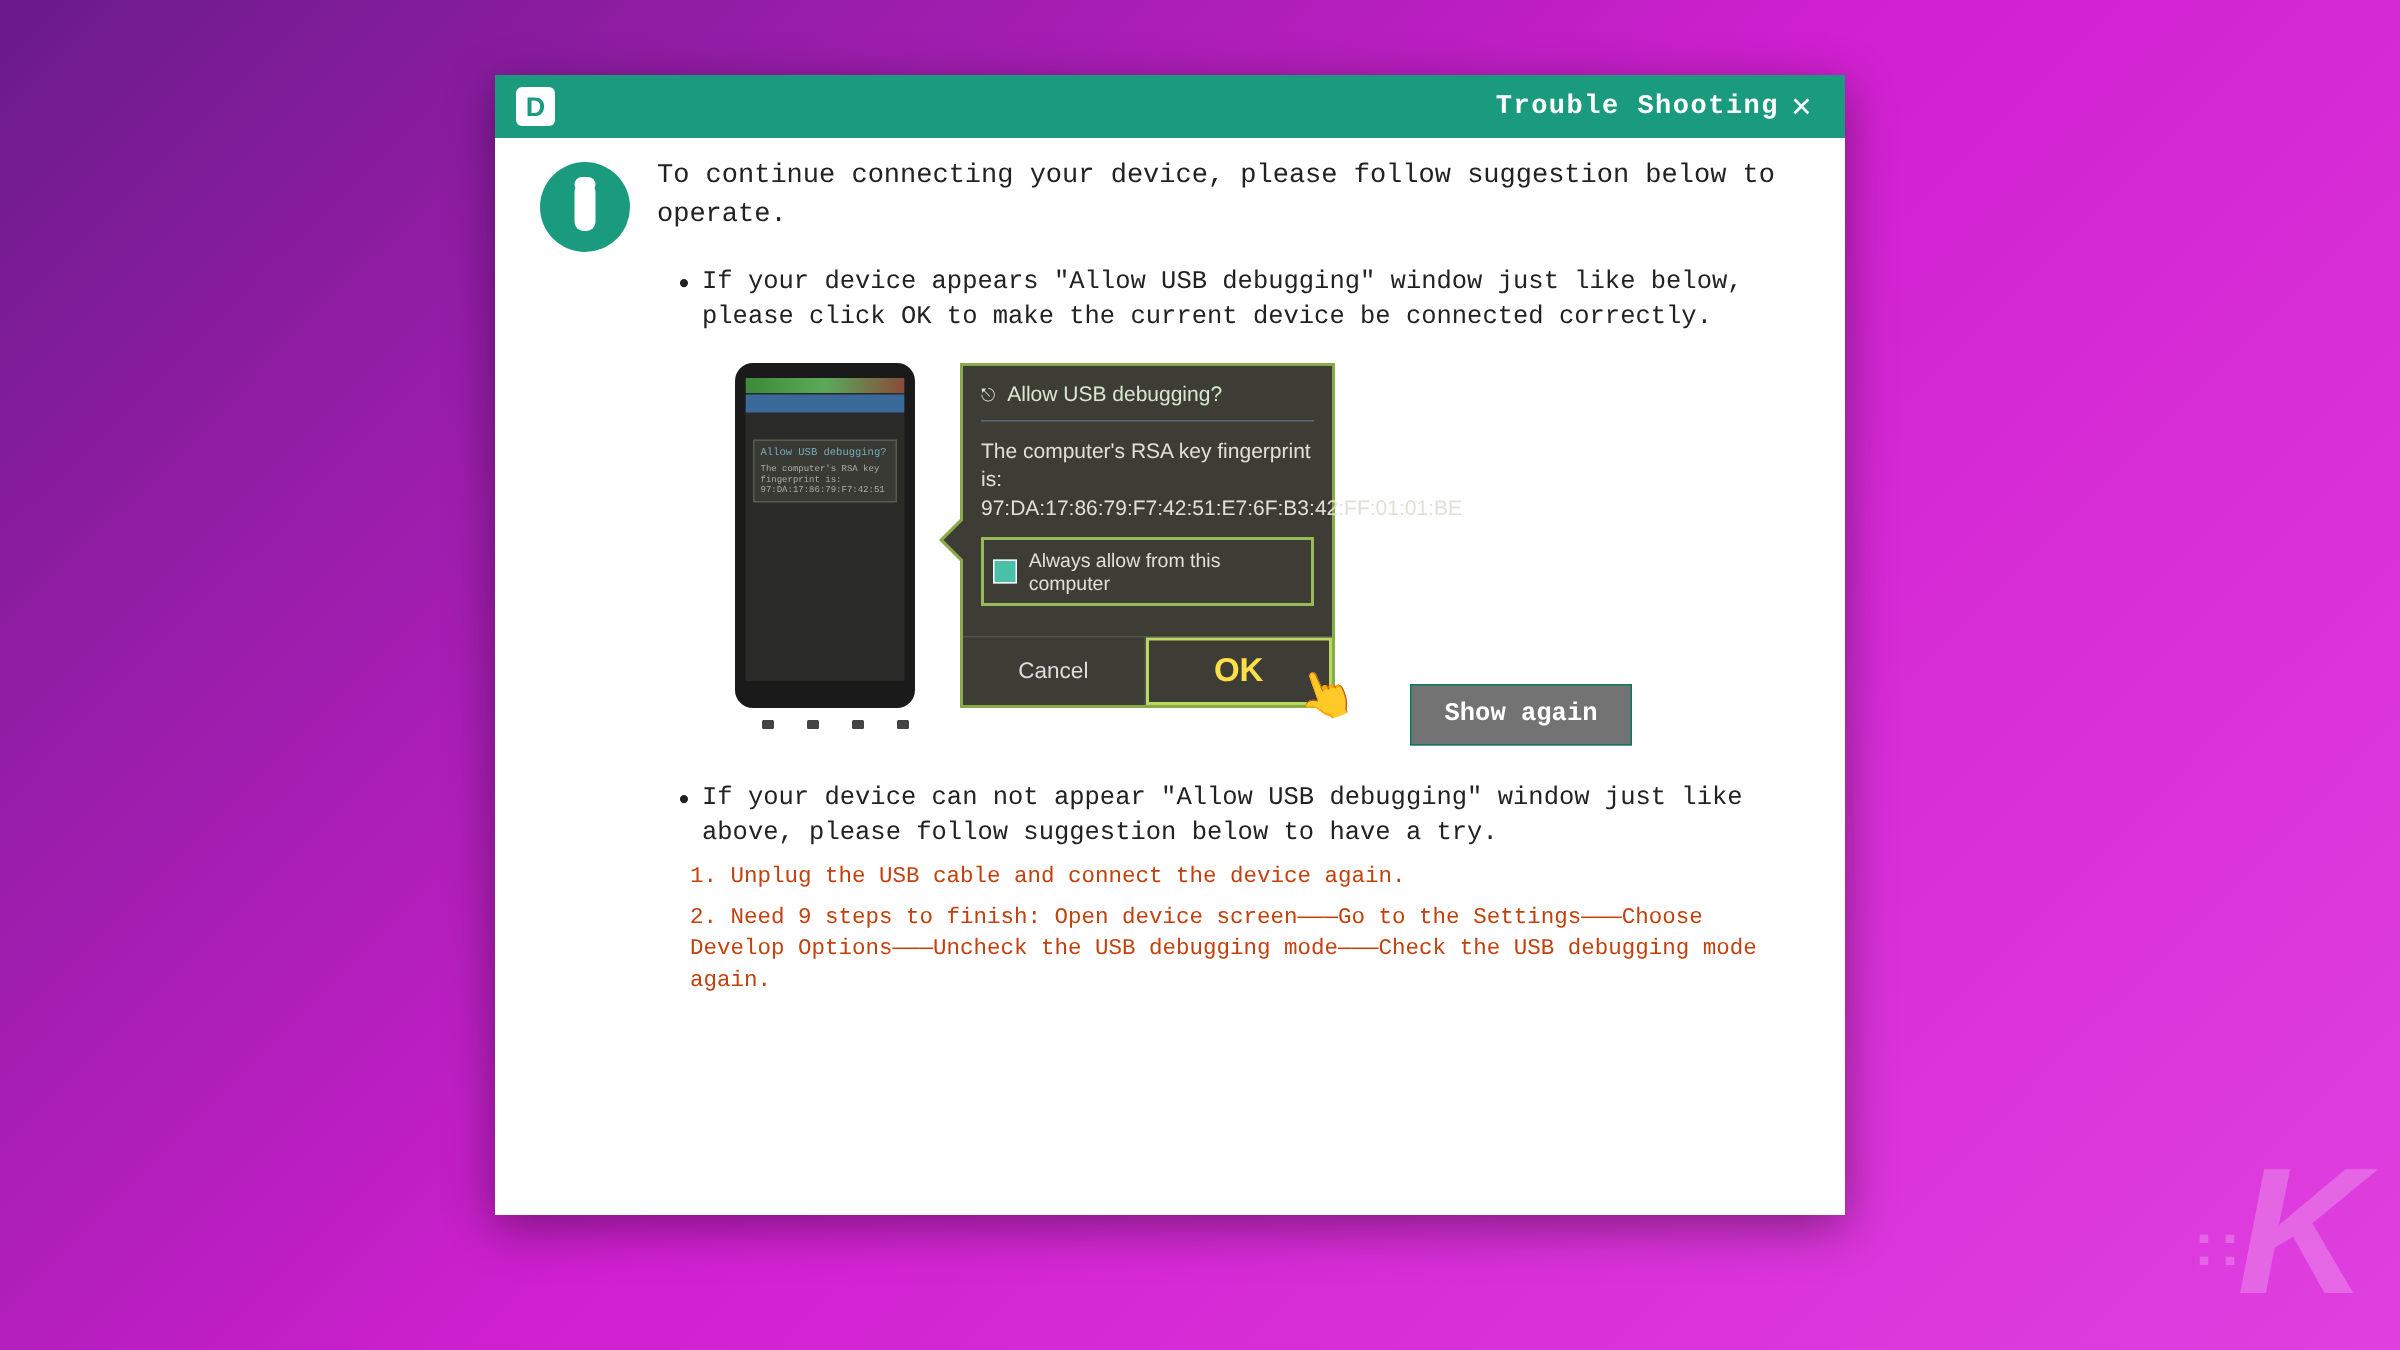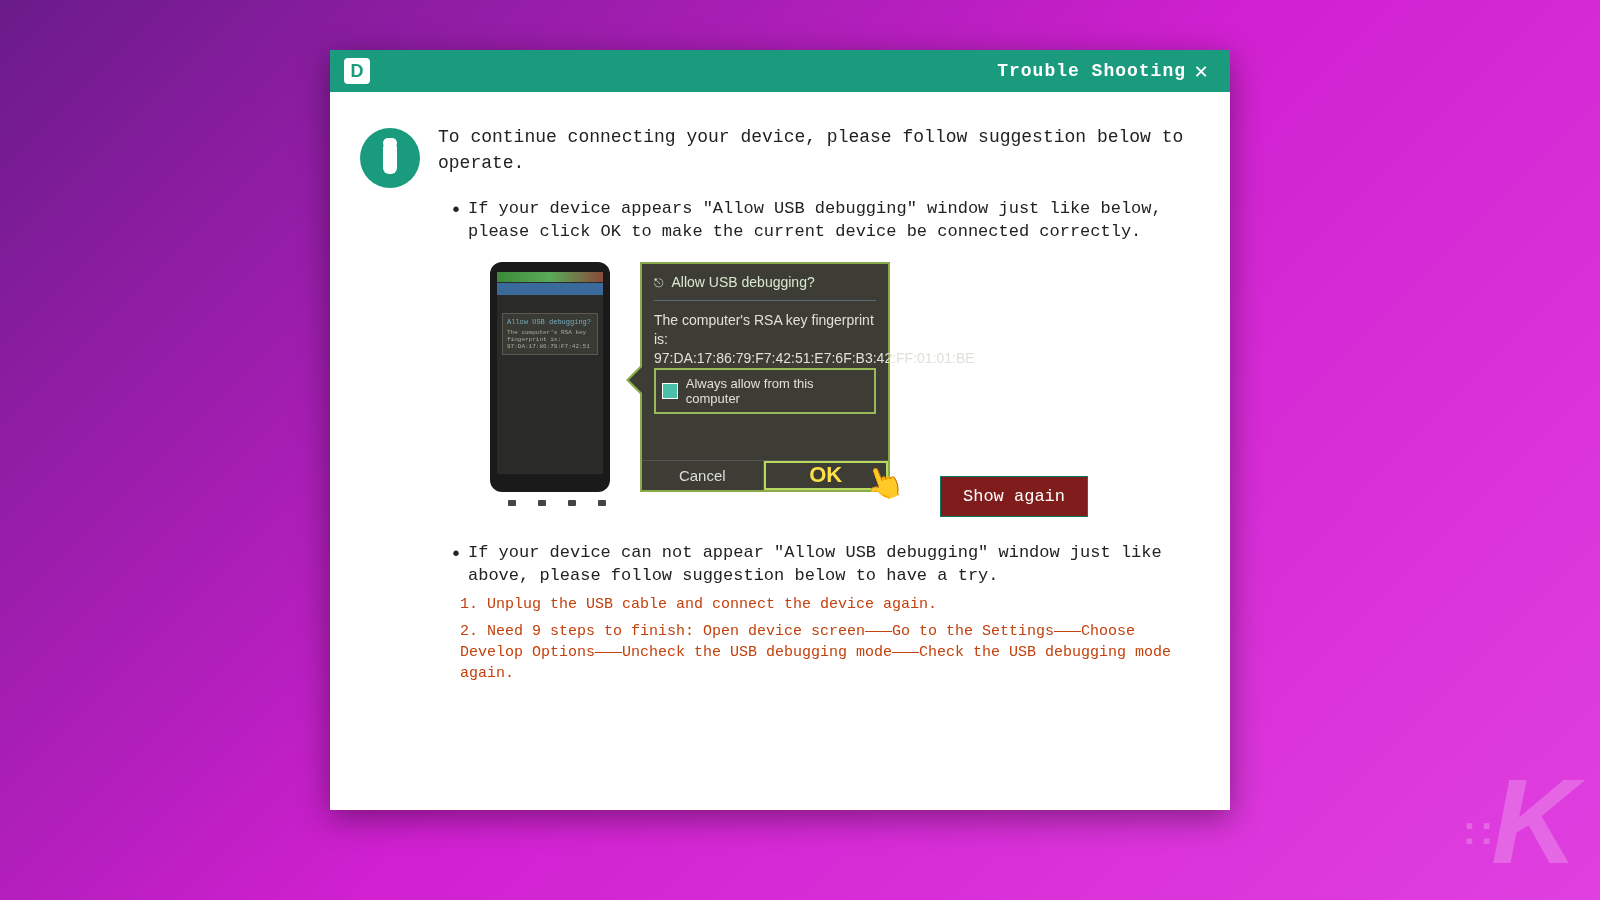--- a/index.html
+++ b/index.html
@@ -49,21 +49,21 @@
       flex: 1;
       text-align: right;
     }
     .close-btn {
       font-size: 22px;
       cursor: pointer;
       width: 30px;
       text-align: center;
     }
     .content {
-      padding: 32px 30px;
+      padding: 12px 30px;
       color: #222;
     }
     .intro-row {
       display: flex;
       align-items: flex-start;
       gap: 18px;
       margin-bottom: 10px;
     }
     .info-circle {
       width: 60px;
@@ -202,38 +202,39 @@
     .popup-title::before {
       content: '⎋';
       margin-right: 8px;
       font-size: 12px;
     }
     .popup-body {
       font-size: 14px;
       line-height: 1.35;
     }
     .always-allow {
+      margin-top: 10px;
       padding: 6px;
       border: 2px solid #9aba5a;
       display: flex;
       align-items: center;
       gap: 8px;
       font-size: 13px;
     }
     .checkbox {
       width: 16px; height: 16px;
       background: #4ac0a8;
       border: 1px solid #fff;
     }
     .popup-actions {
       position: absolute;
       bottom: 0;
       left: 0;
       right: 0;
-      height: 30px;
+      height: 46px;
       display: flex;
       border-top: 1px solid #555;
     }
     .popup-action {
       flex: 1;
       display: flex;
       align-items: center;
       justify-content: center;
       font-size: 15px;
       color: #ddd;
@@ -252,26 +253,27 @@
       bottom: -14px;
       font-size: 32px;
       transform: rotate(-20deg);
     }
     
     .show-again {
       position: absolute;
       left: 450px;
       top: 214px;
       padding: 10px 22px;
-      background: #7f1d1d;
+      background: #737373;
       color: #fff;
       font-family: 'Courier New', monospace;
       font-size: 17px;
       border: 1px solid #0a7a5e;
       cursor: pointer;
+      font-weight: bold;
     }
     
     .steps {
       margin-left: 100px;
       margin-top: 6px;
       font-size: 15px;
       line-height: 1.4;
       color: #c2410c;
     }
     .step { margin-bottom: 6px; }

